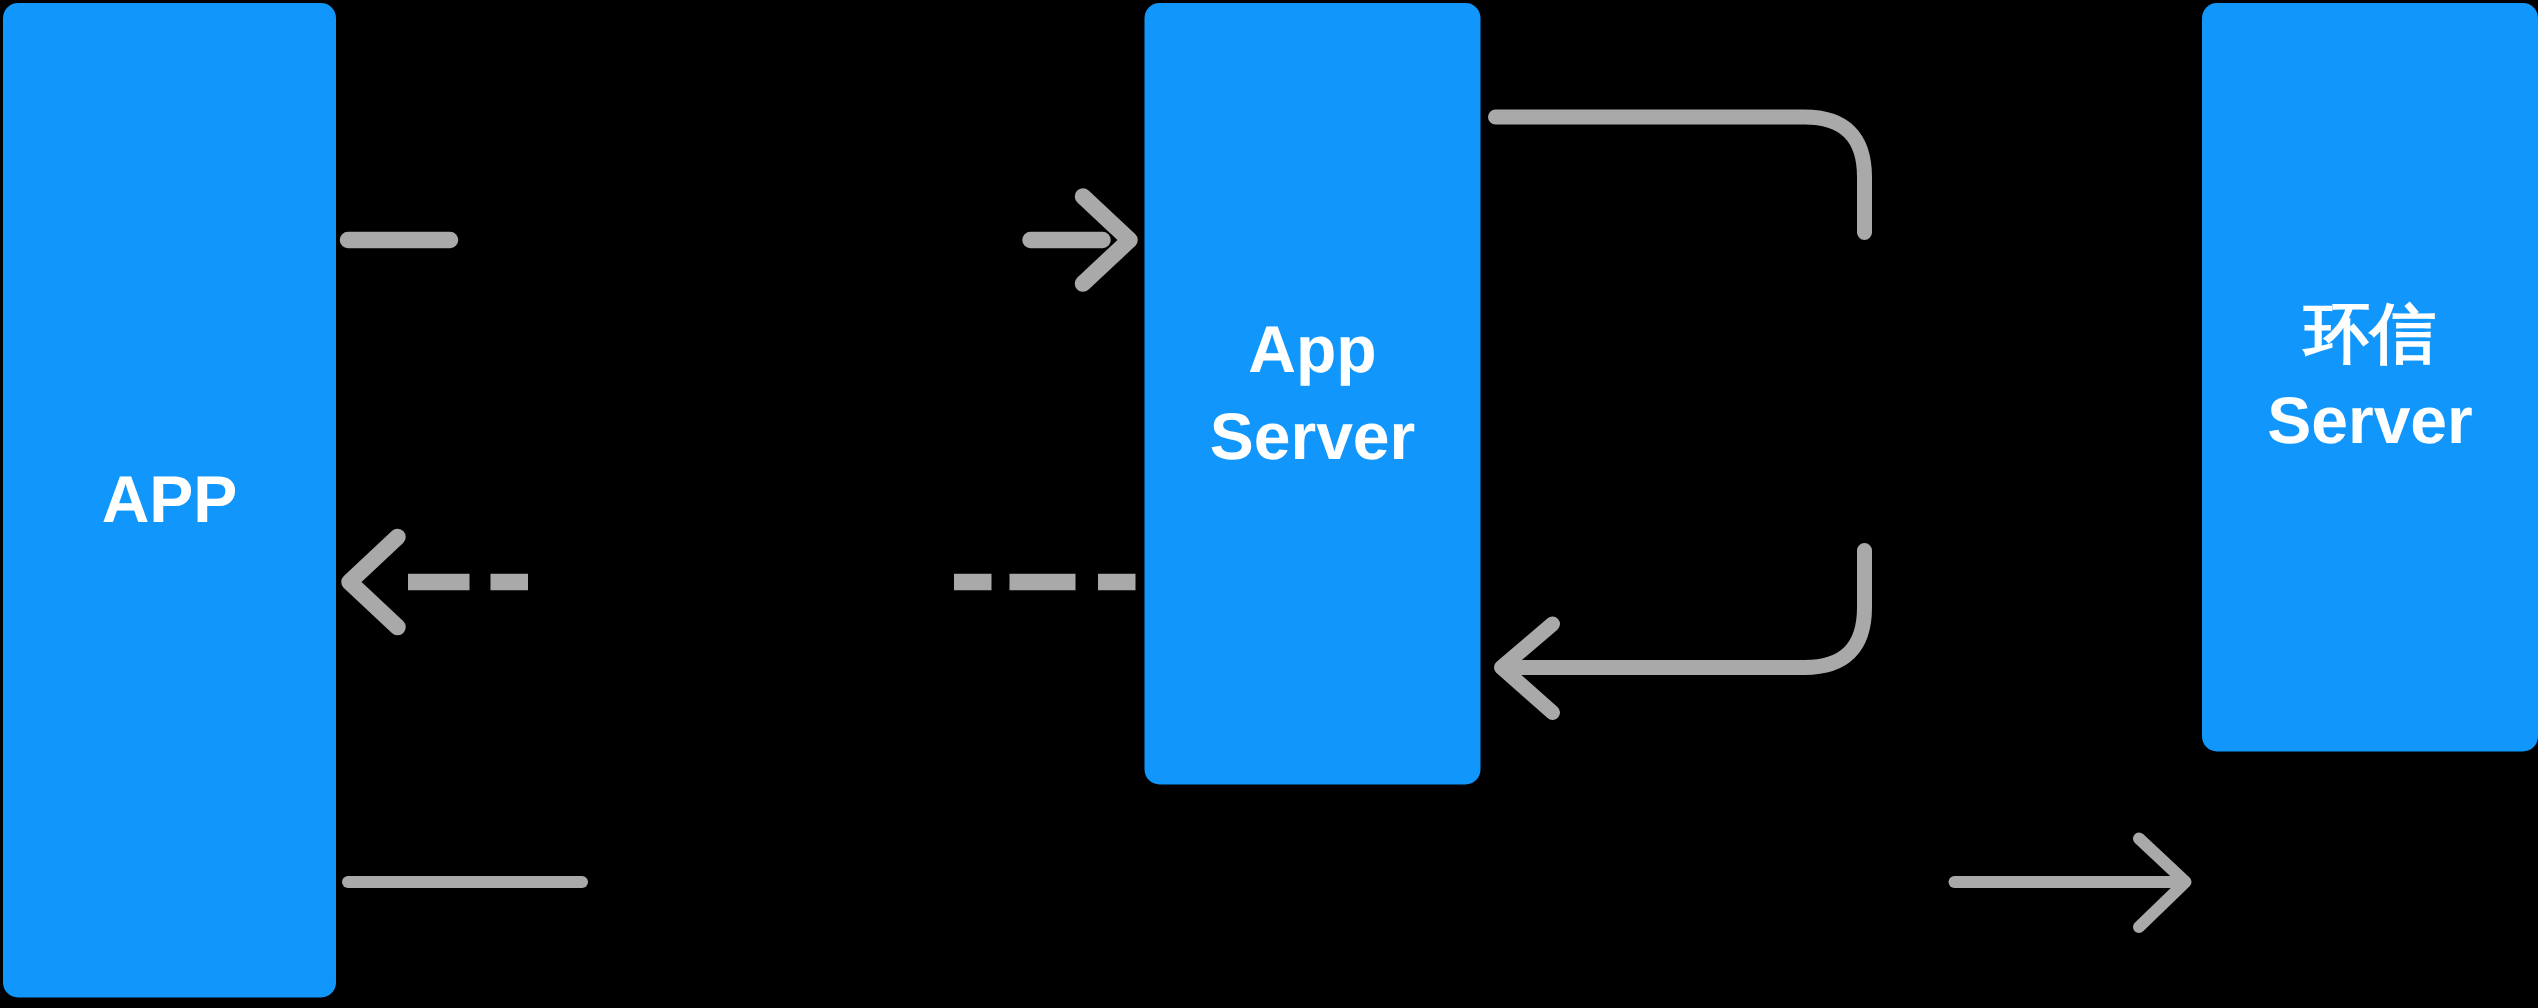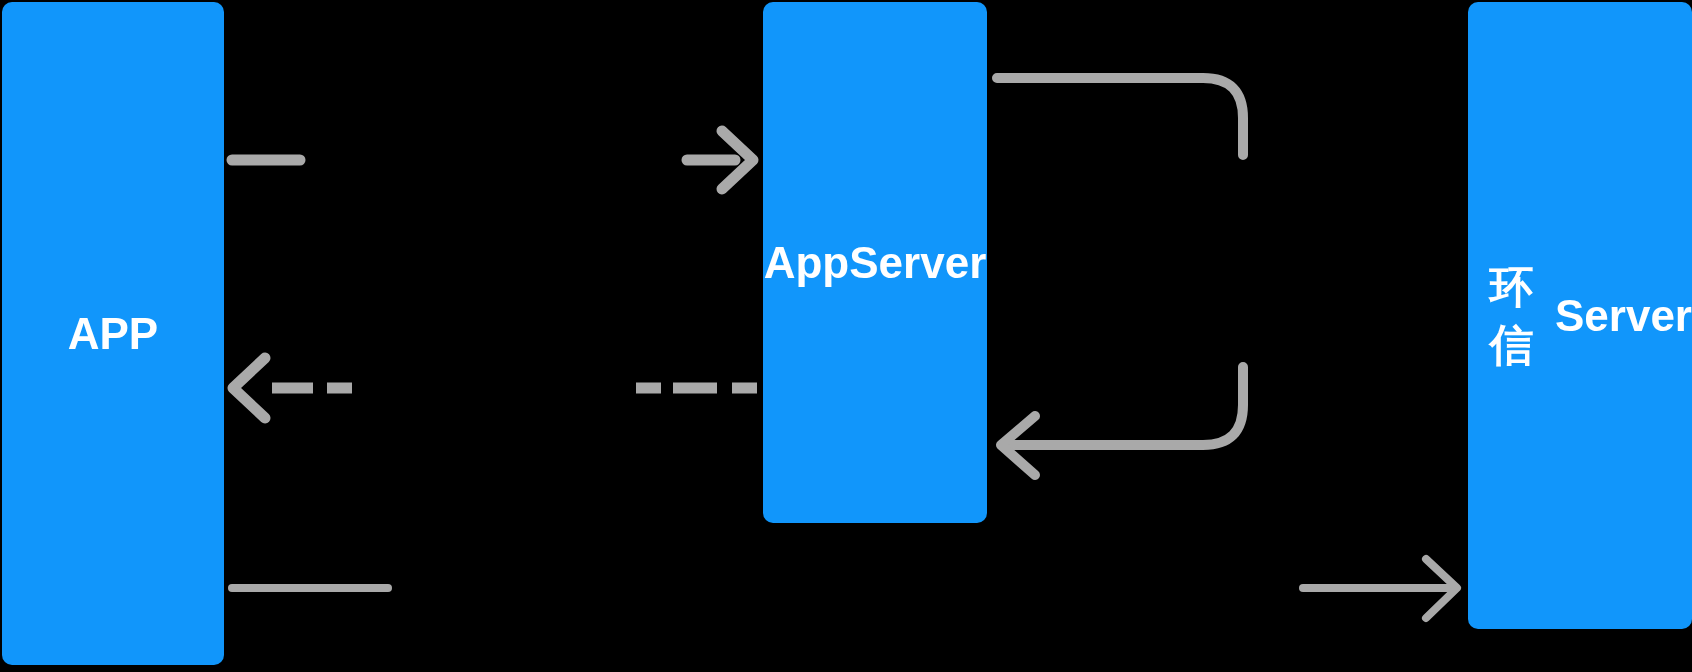--- a/index.html
+++ b/index.html
@@ -16,32 +16,32 @@
     height: 672px;
     background: var(--background);
     overflow: hidden;
     font-family: "Liberation Sans", "DejaVu Sans", sans-serif;
   }
   .node {
     position: absolute;
     background: var(--node-fill);
     border-radius: 10px;
     display: flex;
-    flex-direction: row;
+    flex-direction: column;
     align-items: center;
     justify-content: center;
     color: var(--text);
     font-size: 44px;
     font-weight: bold;
     line-height: 58px;
     text-align: center;
   }
   #node-app            { left: 2px;    top: 2px; width: 222px; height: 663px; }
   #node-app-server     { left: 763px;  top: 2px; width: 224px; height: 521px; }
-  #node-easemob-server { left: 1468px; top: 2px; width: 224px; height: 627px; }
+  #node-easemob-server { left: 1468px; top: 2px; width: 224px; height: 499px; }
   svg.connectors {
     position: absolute;
     left: 0; top: 0;
     width: 1692px; height: 672px;
     pointer-events: none;
   }
   svg.connectors path {
     fill: none;
     stroke: var(--line);
   }

